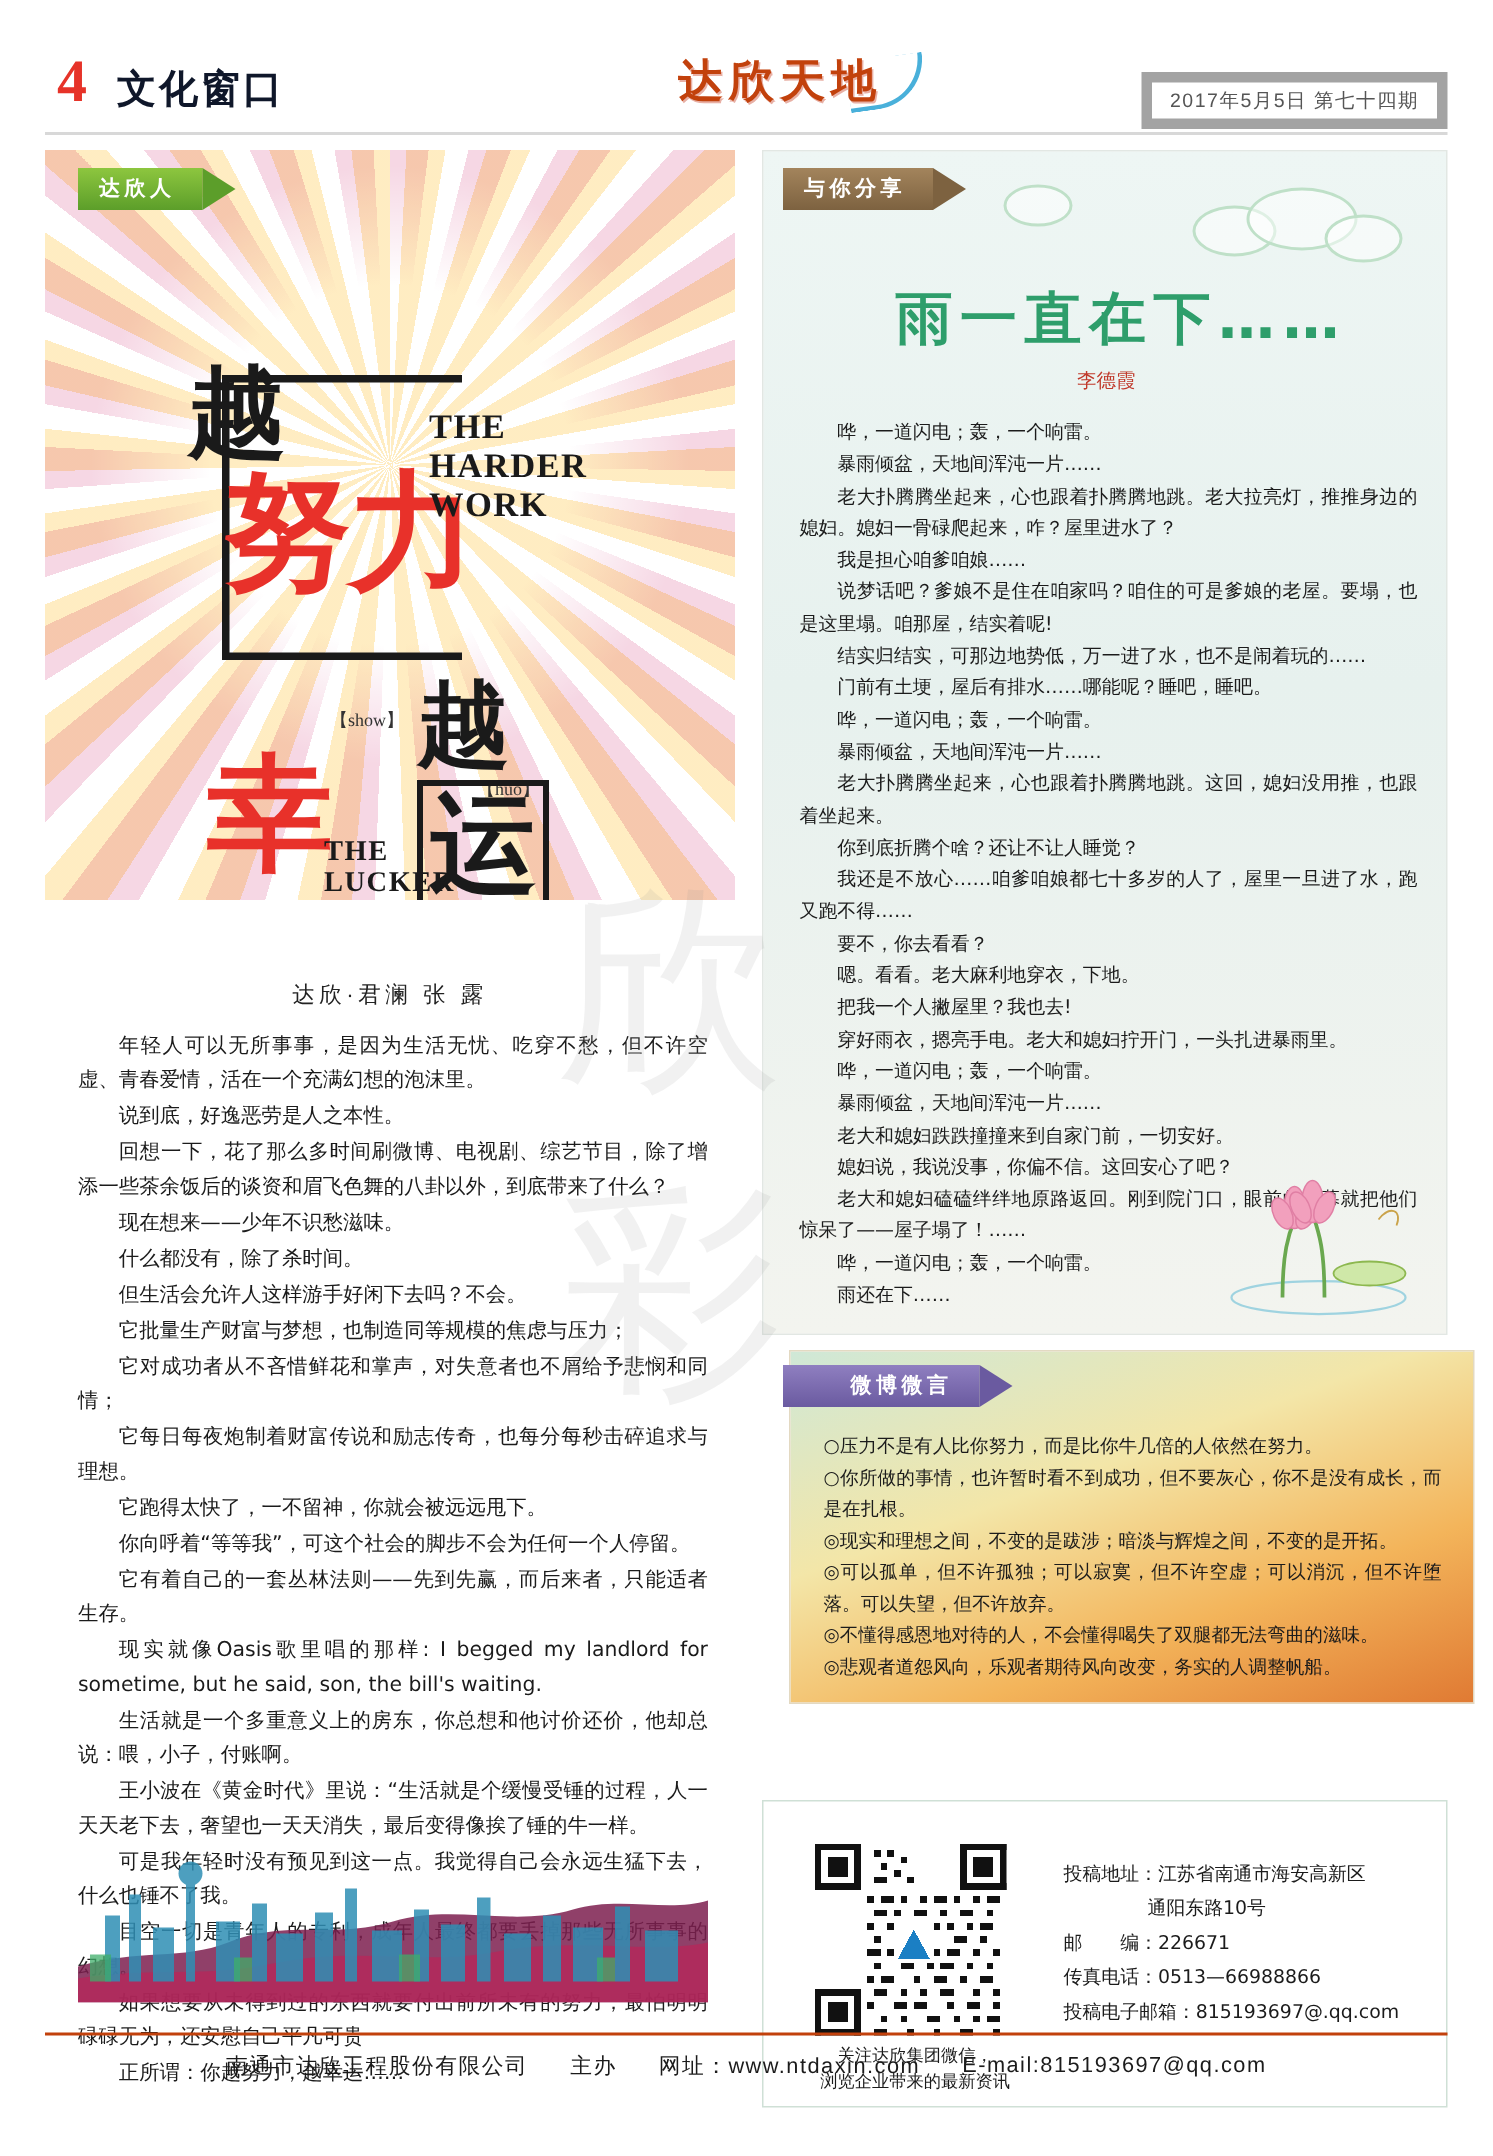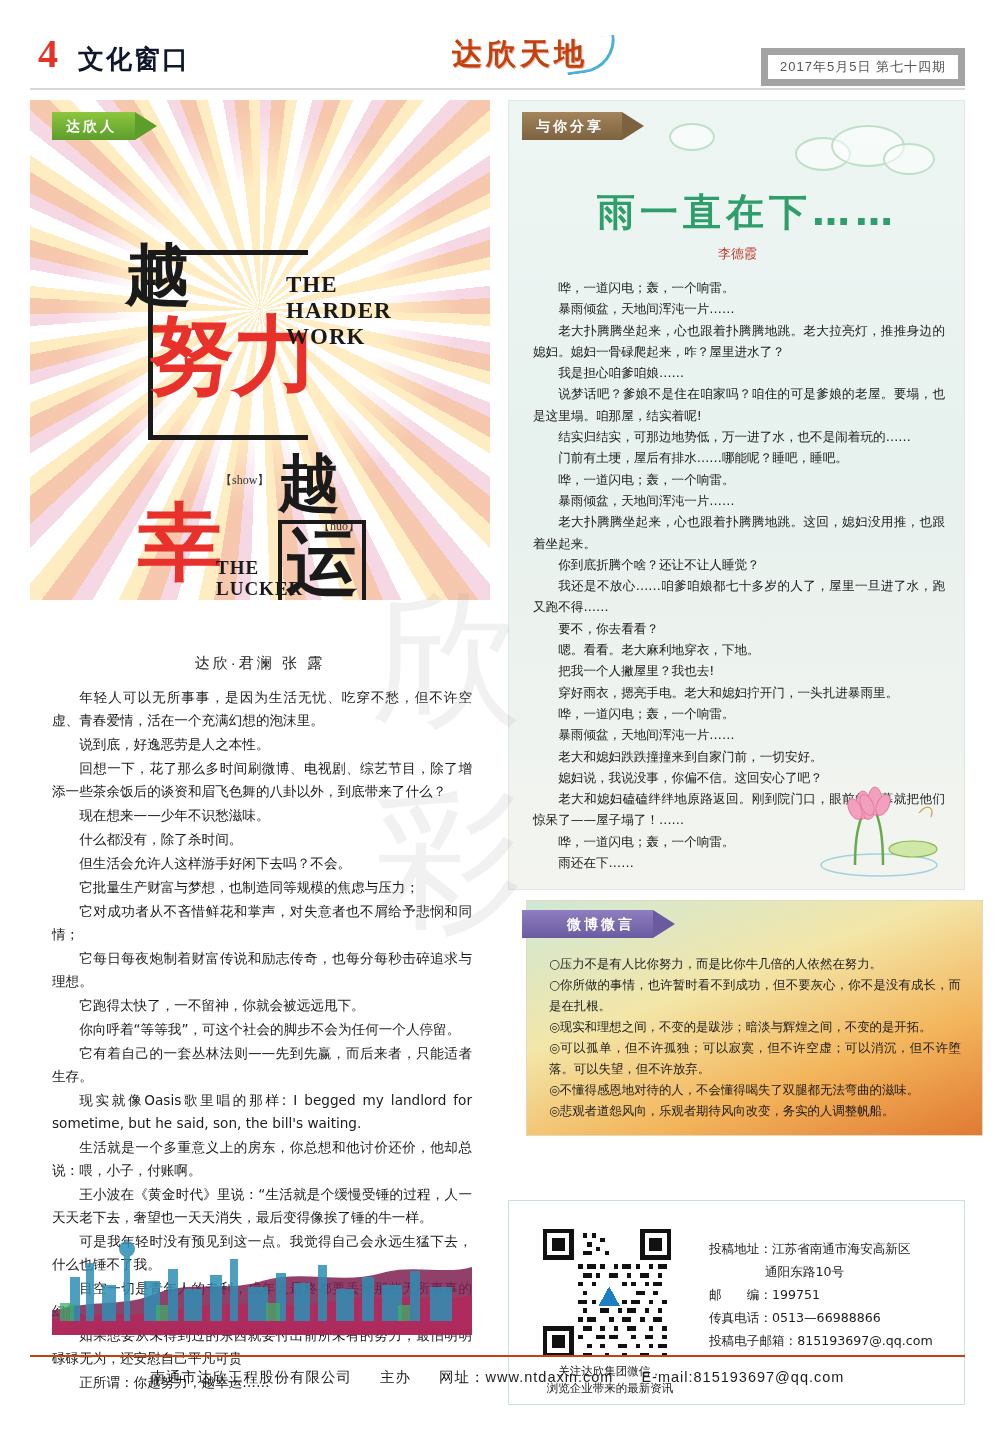--- a/index.html
+++ b/index.html
@@ -498,21 +498,21 @@
         <div>浏览企业带来的最新资讯</div>
       </div>
       <div class="contact-info">
         <div class="row">
           <span>投稿地址：</span><span>江苏省南通市海安高新区</span>
         </div>
         <div class="row ind">
           <span>通阳东路10号</span>
         </div>
         <div class="row">
-          <span>邮　　编：</span><span>199751</span>
+          <span>邮　　编：</span><span>226671</span>
         </div>
         <div class="row">
           <span>传真电话：</span><span>0513—66988866</span>
         </div>
         <div class="row">
           <span>投稿电子邮箱：</span><span>815193697@.qq.com</span>
         </div>
       </div>
     </div>
   </div>

